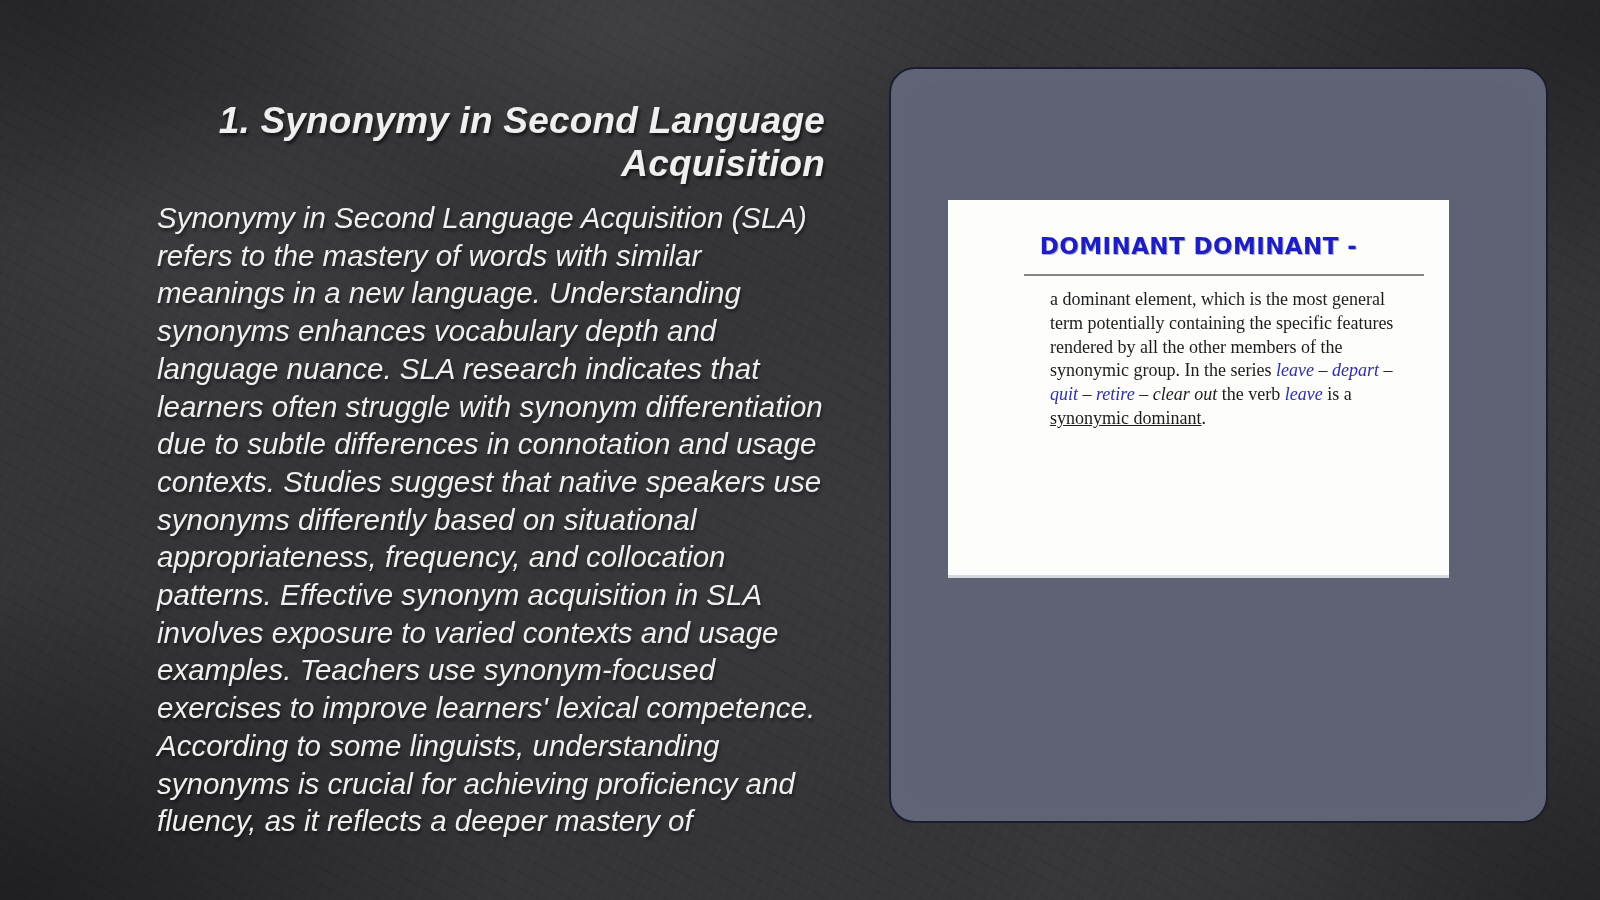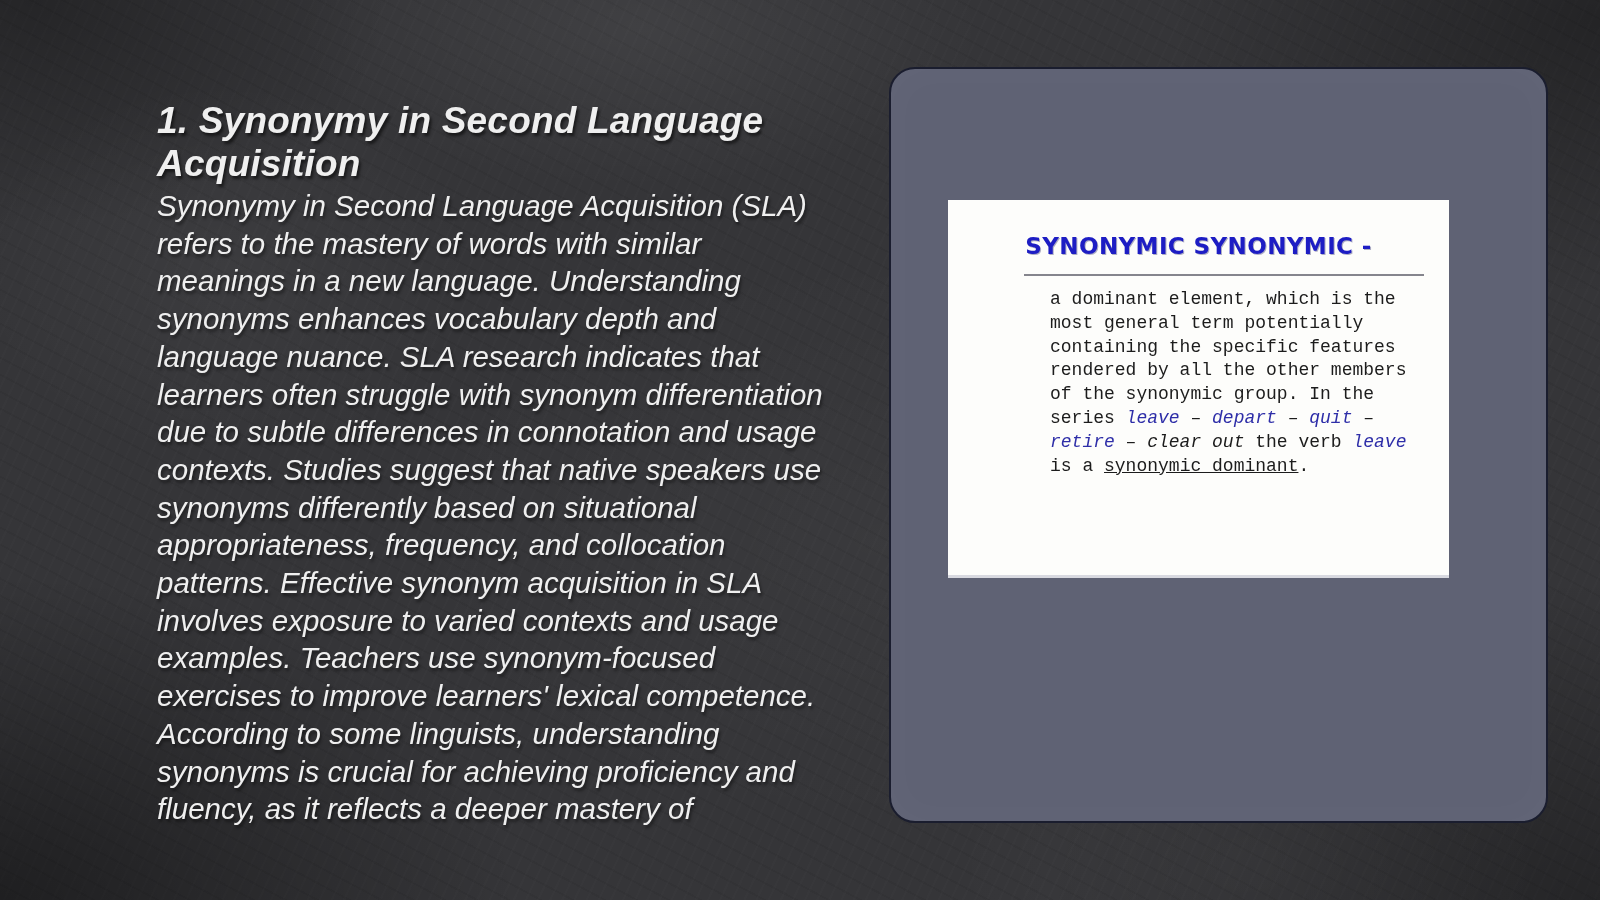--- a/index.html
+++ b/index.html
@@ -17,26 +17,27 @@
       radial-gradient(ellipse 700px 450px at 100% 2%, rgba(0,0,0,0.33), transparent 62%),
       radial-gradient(ellipse 900px 520px at 100% 100%, rgba(0,0,0,0.30), transparent 62%),
       repeating-linear-gradient(115deg, transparent 0 9px, rgba(255,255,255,0.012) 9px 11px),
       repeating-linear-gradient(28deg, transparent 0 13px, rgba(0,0,0,0.05) 13px 15px);
   }
 
   .left-text{
     position:absolute; left:157px; top:99px; width:668px;
   }
   .slide-heading{
-    margin:0 0 2px 0;
+    margin:0 0 14px 0;
     font-size:37px; line-height:43px;
     font-weight:bold; font-style:italic;
     color:var(--slide-text,#efefef);
     text-shadow:2px 3px 3px rgba(0,0,0,0.55);
     letter-spacing:0.2px;
+    text-align:right;
   }
   .slide-body{
     margin:0;
     font-size:29.5px; line-height:37.7px;
     color:var(--slide-text,#efefef);
     text-shadow:1.5px 2.5px 3px rgba(0,0,0,0.45);
     font-style:italic;
   }
 
   .panel{
@@ -62,36 +63,36 @@
     letter-spacing:0.4px;
     color:var(--title-blue,#1d1dc4);
     text-shadow:1px 1px 0 rgba(25,25,90,0.35);
   }
   .card-divider{
     height:2px; background:#85858d;
     margin:15px 25px 9px 76px;
   }
   .card-def{
     margin:12px 0 0 102px; width:358px;
-    font-family:Liberation Mono, monospace;
+    font-family:Liberation Serif, serif;
     font-size:18px; line-height:23.8px;
     color:var(--card-text,#1c1c1c);
   }
   .seg-plain{}
   .seg-italic{font-style:italic;}
   .seg-blue-italic{font-style:italic;color:var(--word-blue,#2e2ea8);}
   .seg-underline{text-decoration:underline;}
 </style>
 </head>
 <body>
 
 <div class="left-text">
   <h1 class="slide-heading">1. Synonymy in Second Language Acquisition</h1>
   <p class="slide-body">Synonymy in Second Language Acquisition (SLA) refers to the mastery of words with similar meanings in a new language. Understanding synonyms enhances vocabulary depth and language nuance. SLA research indicates that learners often struggle with synonym differentiation due to subtle differences in connotation and usage contexts. Studies suggest that native speakers use synonyms differently based on situational appropriateness, frequency, and collocation patterns. Effective synonym acquisition in SLA involves exposure to varied contexts and usage examples. Teachers use synonym-focused exercises to improve learners' lexical competence. According to some linguists, understanding synonyms is crucial for achieving proficiency and fluency, as it reflects a deeper mastery of</p>
 </div>
 
 <div class="panel">
   <div class="card">
-    <div class="card-title">SYNONYMIC SYNONYMIC -</div>
+    <div class="card-title">DOMINANT DOMINANT -</div>
     <div class="card-divider"></div>
     <p class="card-def"><span class="seg-plain">a dominant element, which is the most general term potentially containing the specific features rendered by all the other members of the synonymic group. In the series </span><span class="seg-blue-italic">leave</span><span class="seg-plain"> – </span><span class="seg-blue-italic">depart</span><span class="seg-plain"> – </span><span class="seg-blue-italic">quit</span><span class="seg-plain"> – </span><span class="seg-blue-italic">retire</span><span class="seg-plain"> – </span><span class="seg-italic">clear out</span><span class="seg-plain"> the verb </span><span class="seg-blue-italic">leave</span><span class="seg-plain"> is a </span><span class="seg-underline">synonymic dominant</span><span class="seg-plain">.</span></p>
   </div>
 </div>
 
 </body></html>

